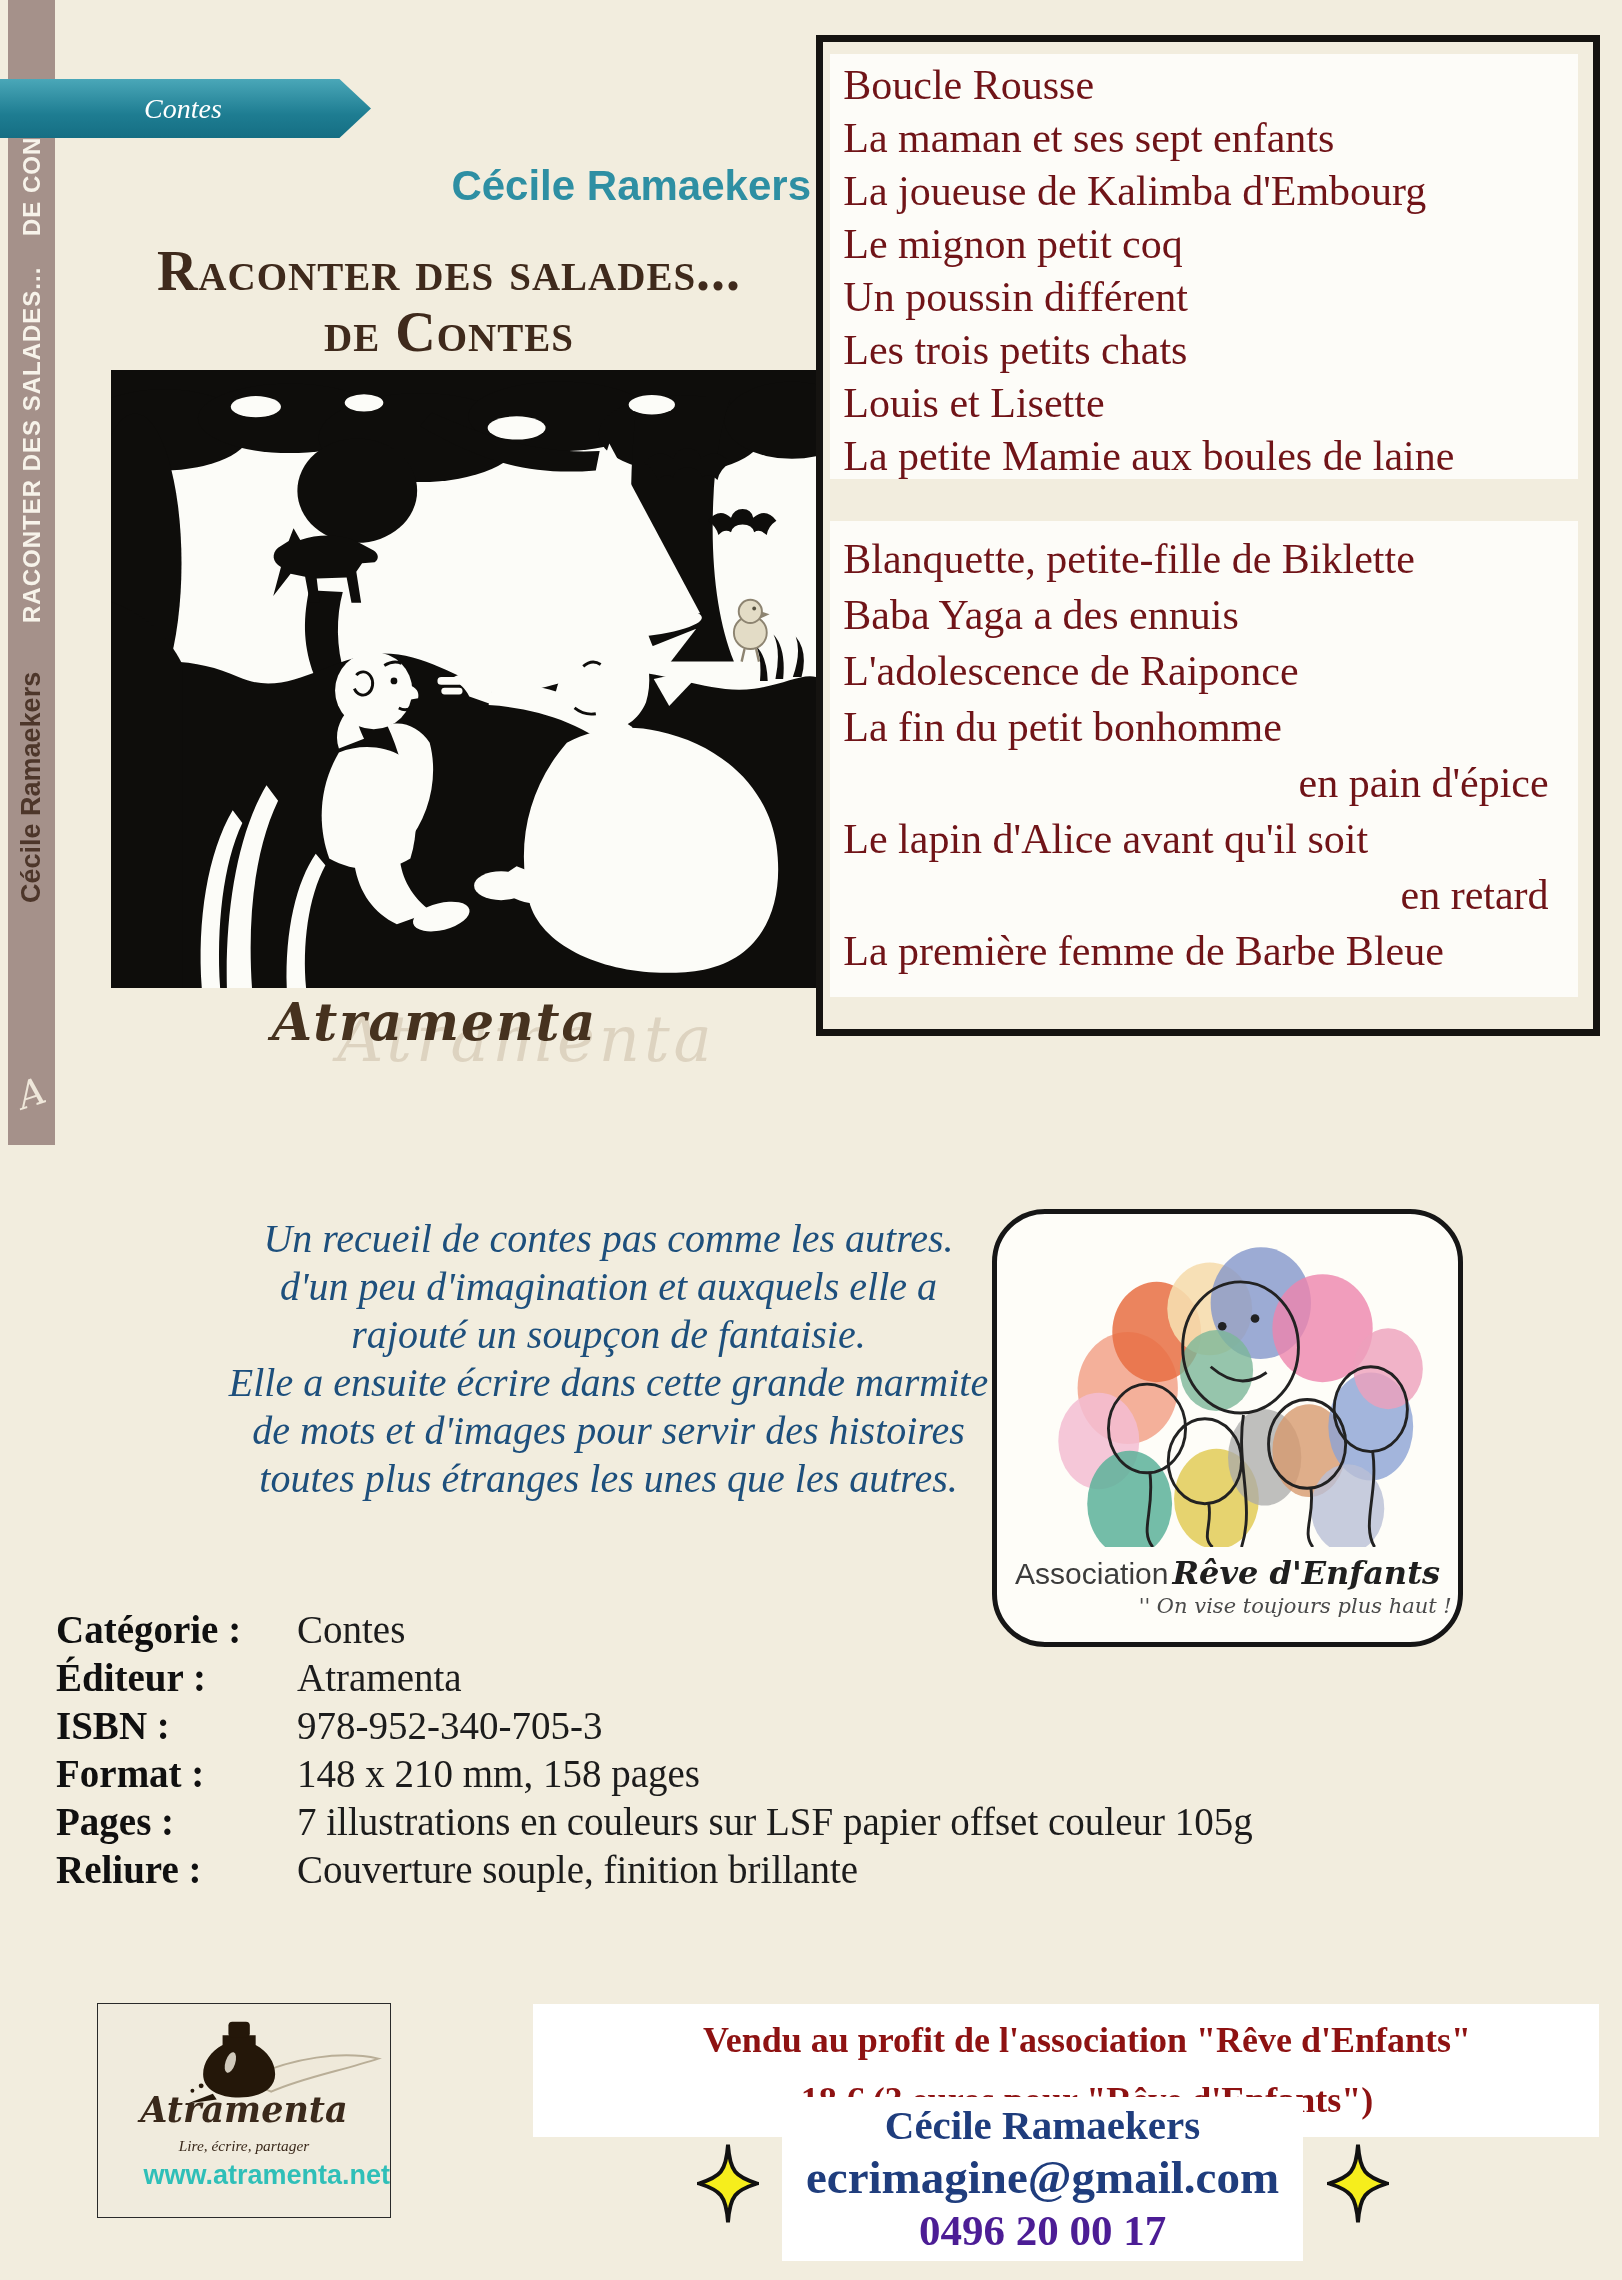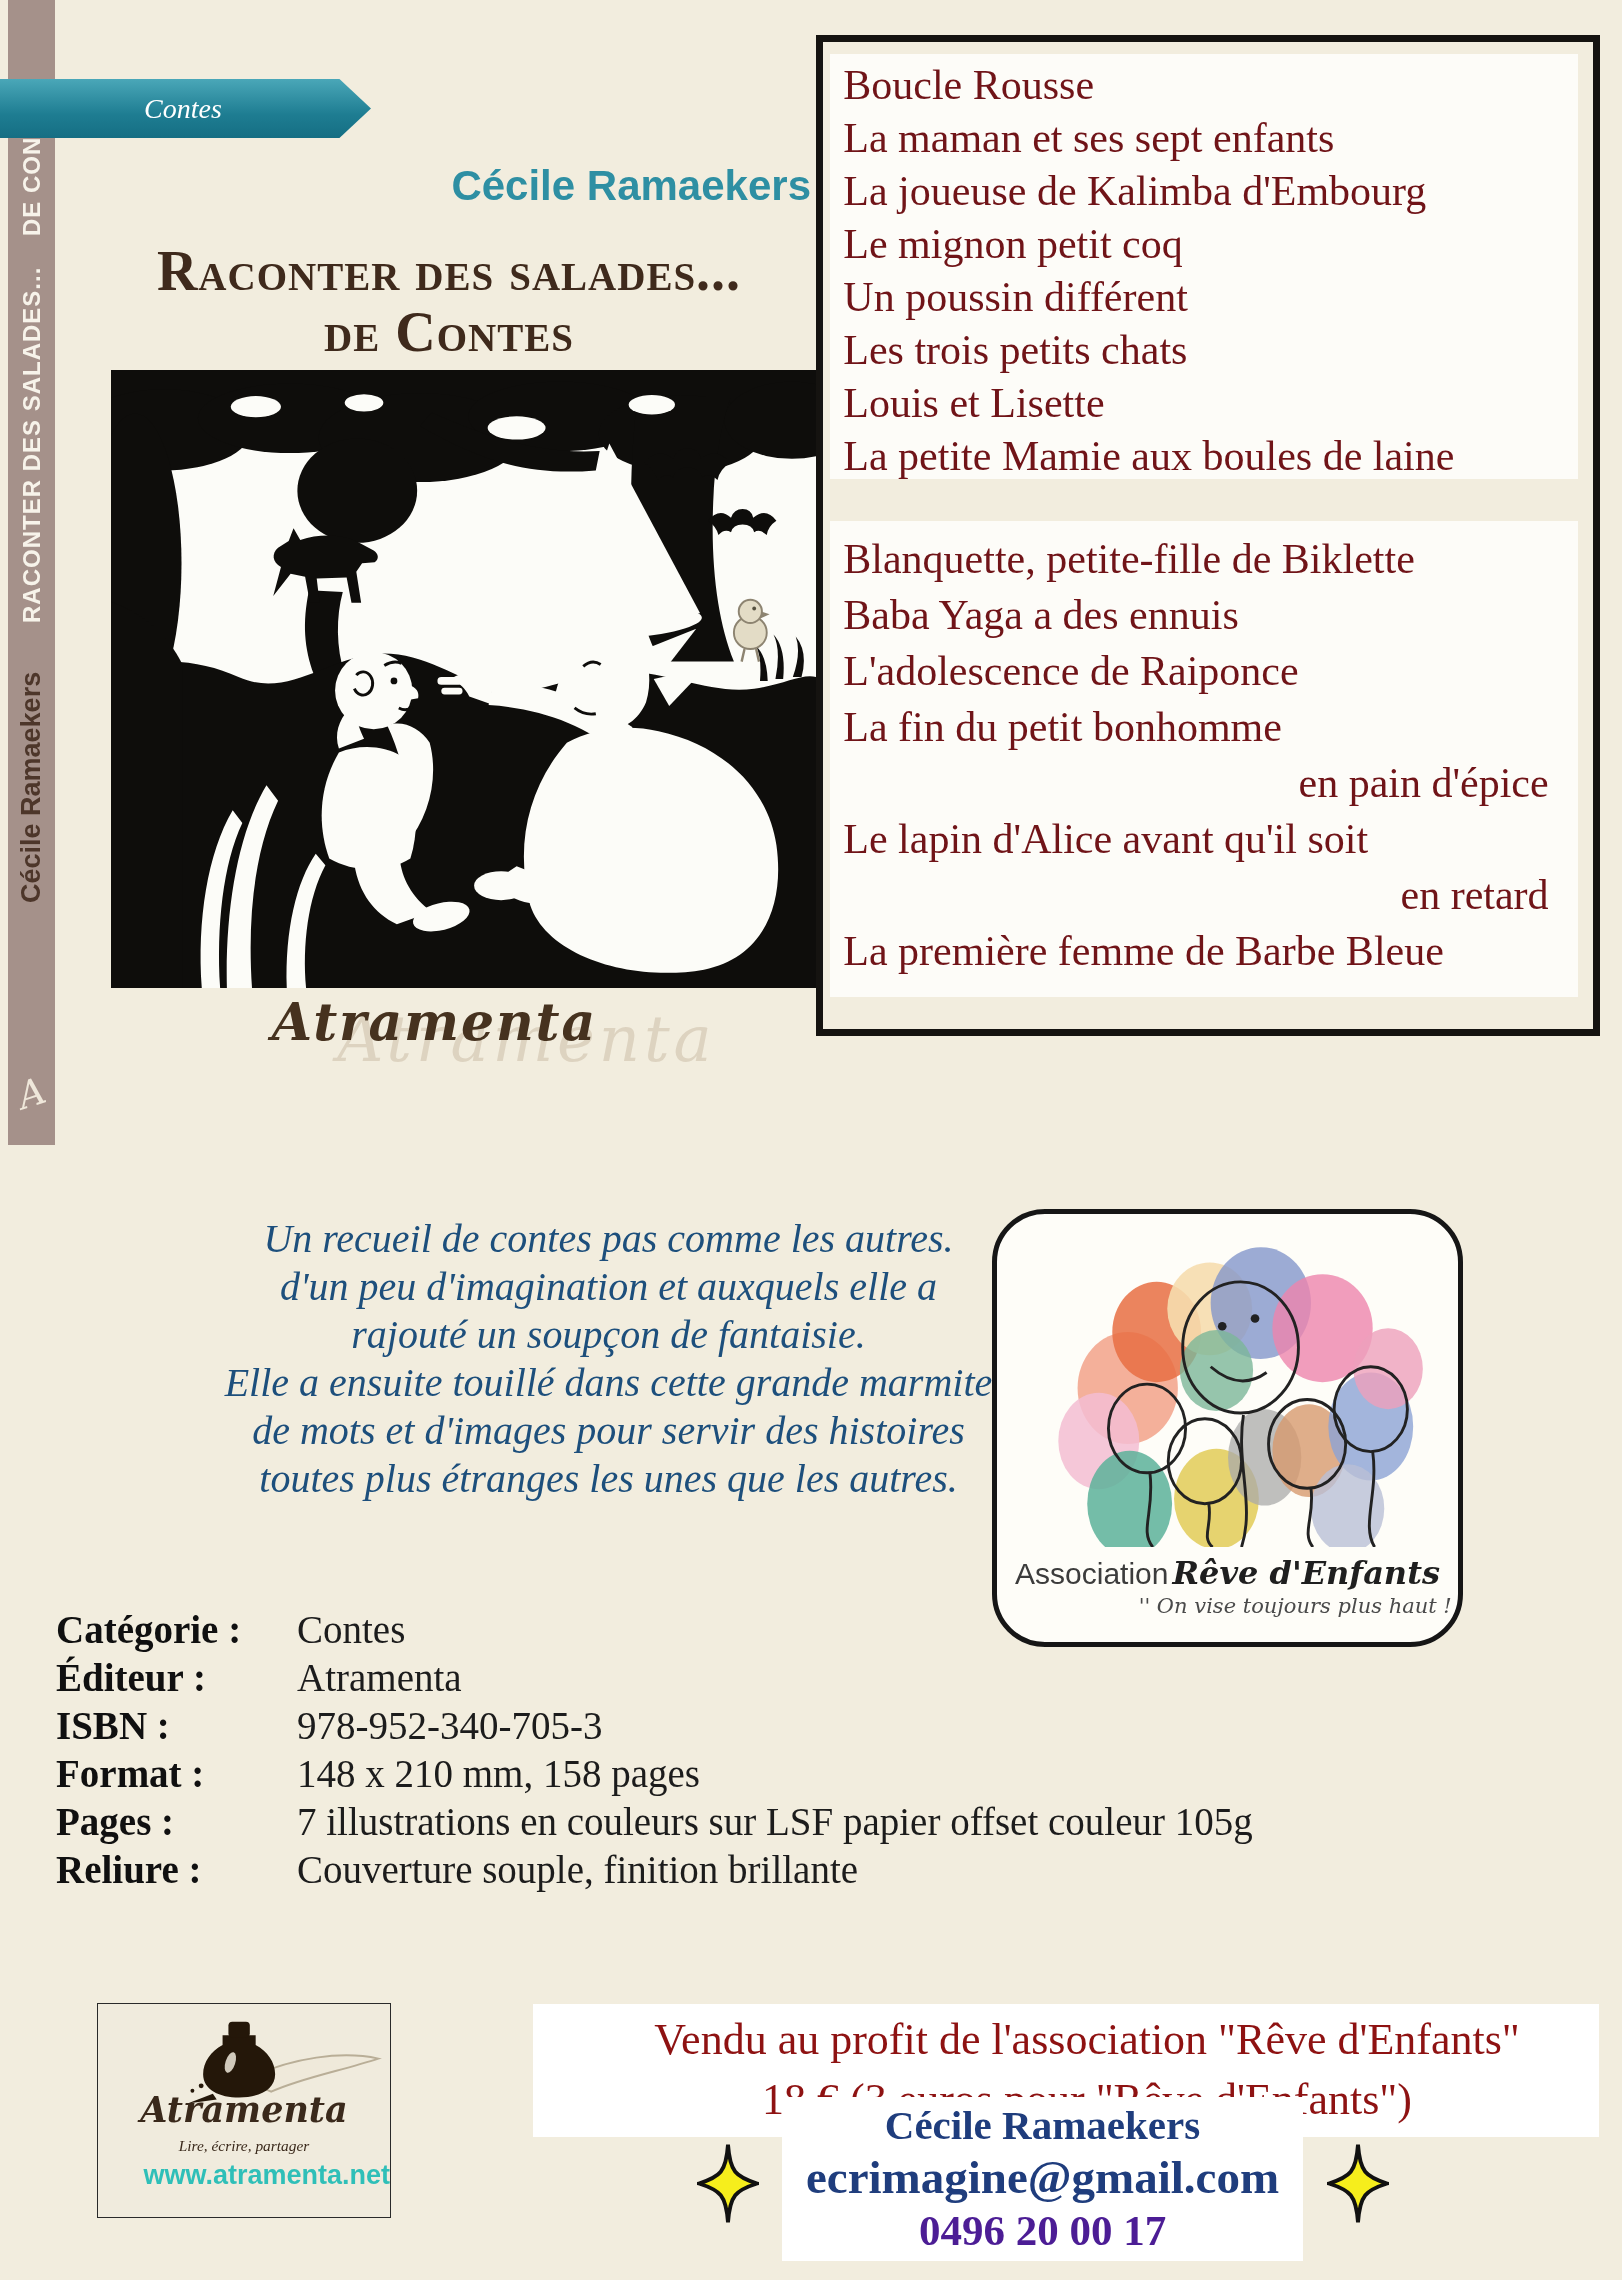--- a/index.html
+++ b/index.html
@@ -68,21 +68,21 @@
 
   
   .details{position:absolute;left:56px;top:1605px;width:1526px;}
   .detail-row{display:flex;height:48px;align-items:center;}
   .detail-label{width:241px;font-weight:bold;font-size:39px;color:#101010;flex:none;}
   .detail-value{font-size:39px;color:#1c1c1c;white-space:nowrap;}
 
   
   .sale{position:absolute;left:533px;top:2004px;width:1066px;height:133px;background:#ffffff;
         text-align:center;padding-top:5.8px;box-sizing:border-box;}
-  .sale-line{font-weight:normal;font-size:44px;line-height:60px;color:#8e1212;white-space:nowrap;padding-left:42px;}
+  .sale-line{font-weight:bold;font-size:36px;line-height:60px;color:#8e1212;white-space:nowrap;padding-left:42px;}
 
   
   .atra-box{position:absolute;left:97px;top:2003px;width:294px;height:215px;background:#f0ebdd;
         border:1.9px solid #2a2a2a;box-sizing:border-box;}
   .atra-art{position:absolute;left:0;top:3.9px;width:100%;height:89px;}
   .atra-name{position:absolute;left:0;top:85px;width:100%;text-align:center;
         font-family:"DejaVu Serif",serif;font-style:italic;font-weight:bold;font-size:35px;color:#3a291b;}
   .atra-tagline{position:absolute;left:0;top:133px;width:100%;text-align:center;
         font-style:italic;font-size:15.4px;color:#3a291b;}
   .atra-url{position:absolute;left:0;top:156px;width:100%;text-align:right;
@@ -221,21 +221,21 @@
       <div class="story-line">Le lapin d'Alice avant qu'il soit</div>
       <div class="story-line right">en retard</div>
       <div class="story-line">La première femme de Barbe Bleue</div>
     </div>
   </div>
 
   <div class="description">
     <div class="desc-line">Un recueil de contes pas comme les autres.</div>
     <div class="desc-line">d'un peu d'imagination et auxquels elle a</div>
     <div class="desc-line">rajouté un soupçon de fantaisie.</div>
-    <div class="desc-line">Elle a ensuite touillé dans cette grande marmite</div>
+    <div class="desc-line">Elle a ensuite écrire dans cette grande marmite</div>
     <div class="desc-line">de mots et d'images pour servir des histoires</div>
     <div class="desc-line">toutes plus étranges les unes que les autres.</div>
   </div>
 
   <div class="assoc-box">
     <div class="assoc-balloons">
       <svg viewBox="0 0 450 335" preserveAspectRatio="xMidYMid meet">
         <g>
           <ellipse cx="120" cy="170" rx="52" ry="58" fill="#f2a289" opacity="0.85"></ellipse>
           <ellipse cx="150" cy="112" rx="46" ry="52" fill="#e76f43" opacity="0.85"></ellipse>

